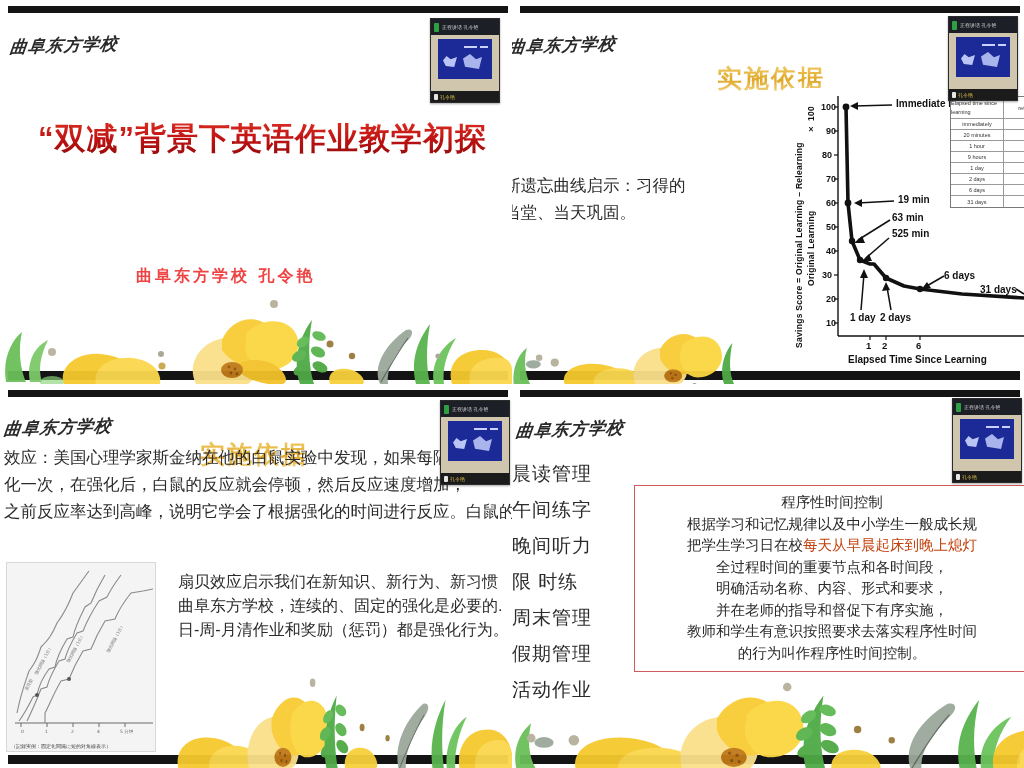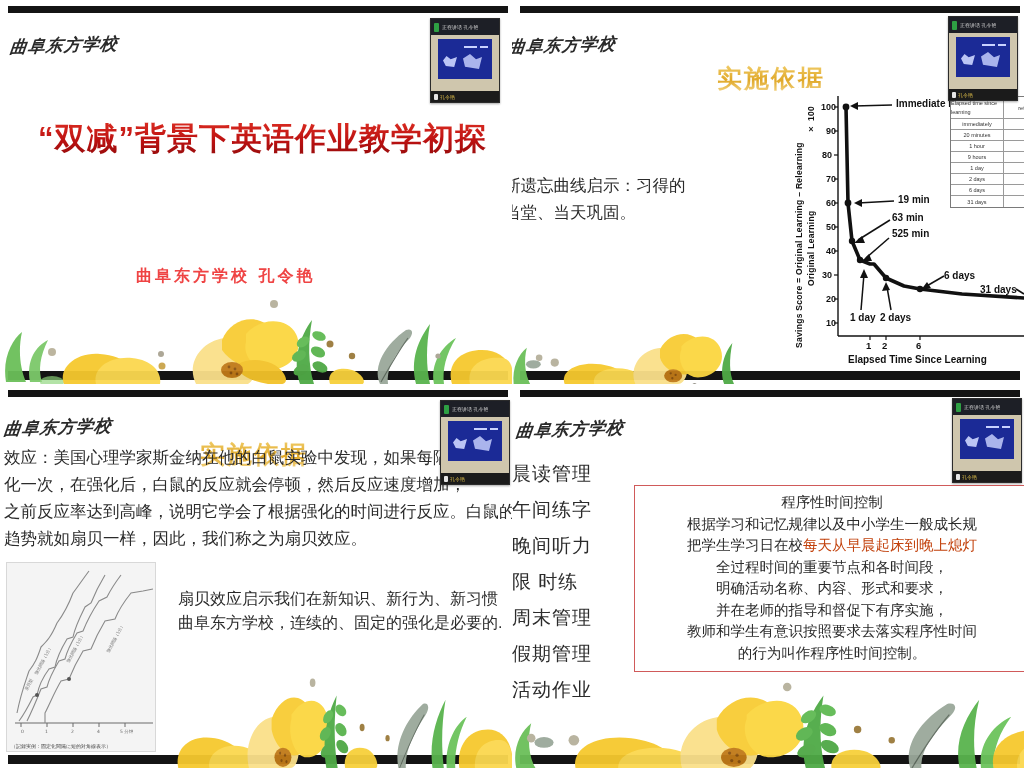--- a/index.html
+++ b/index.html
@@ -362,26 +362,26 @@
     <div class="bar-bottom"></div>
 
     <div class="school-mark" style="left:4px;top:32px;">曲阜东方学校</div>
 
     <div class="gold-title" style="left:200px;top:30px;">实施依据</div>
 
     <div class="body-block" style="left:4px;top:60px;width:512px;">
       <div class="body-line">效应：美国心理学家斯金纳在他的白鼠实验中发现，如果每隔20</div>
       <div class="body-line">化一次，在强化后，白鼠的反应就会停顿，然后反应速度增加，</div>
       <div class="body-line">之前反应率达到高峰，说明它学会了根据强化的时间进行反应。白鼠的</div>
-      <div class="body-line">趋势就如扇贝一样，因此，我们称之为扇贝效应。</div>
     </div>
 
     <div class="body-block" style="left:178px;top:186px;">
-      <div class="body-line" style="font-size:16px;line-height:24px;margin-top:17px;">扇贝效应启示我们在新知识、新行为、新习惯</div>
+      <div class="body-line" style="font-size:16px;line-height:24px;">扇贝效应启示我们在新知识、新行为、新习惯</div>
       <div class="body-line" style="font-size:16px;line-height:24px;">曲阜东方学校，连续的、固定的强化是必要的.</div>
+      <div class="body-line" style="font-size:16px;line-height:24px;">日-周-月清作业和奖励（惩罚）都是强化行为。</div>
     </div>
 
     <div class="scallop" style="left:6px;top:178px;width:150px;height:190px;">
       <svg viewBox="0 0 150 190" style="width:150px;height:190px;">
         <line x1="8" y1="160" x2="146" y2="160" stroke="#6a6a6a" stroke-width="1"></line>
         <g stroke="#6a6a6a" stroke-width="1">
           <line x1="14" y1="160" x2="14" y2="164"></line>
             <line x1="40" y1="160" x2="40" y2="164"></line>
           <line x1="66" y1="160" x2="66" y2="164"></line>
             <line x1="92" y1="160" x2="92" y2="164"></line>

